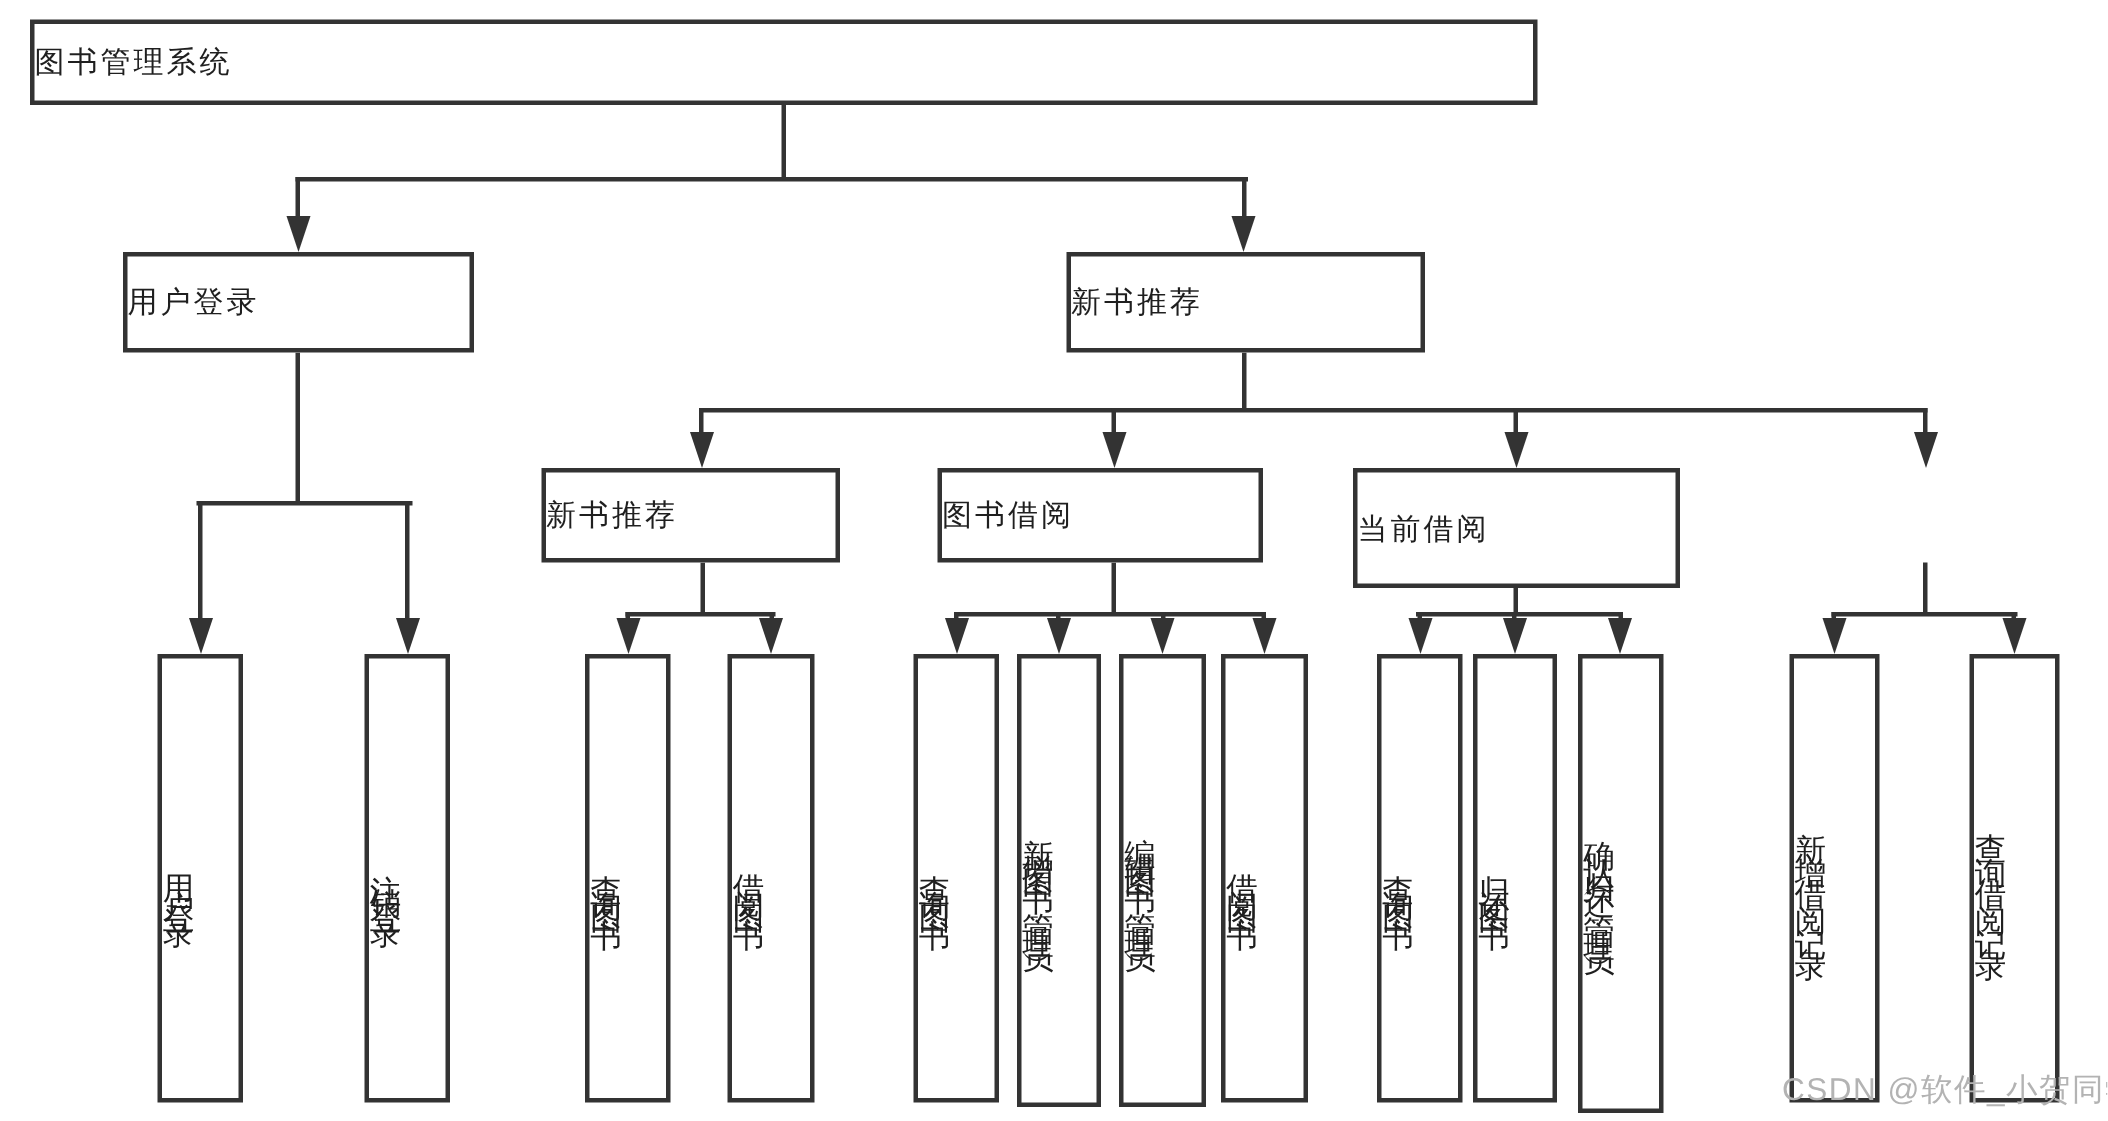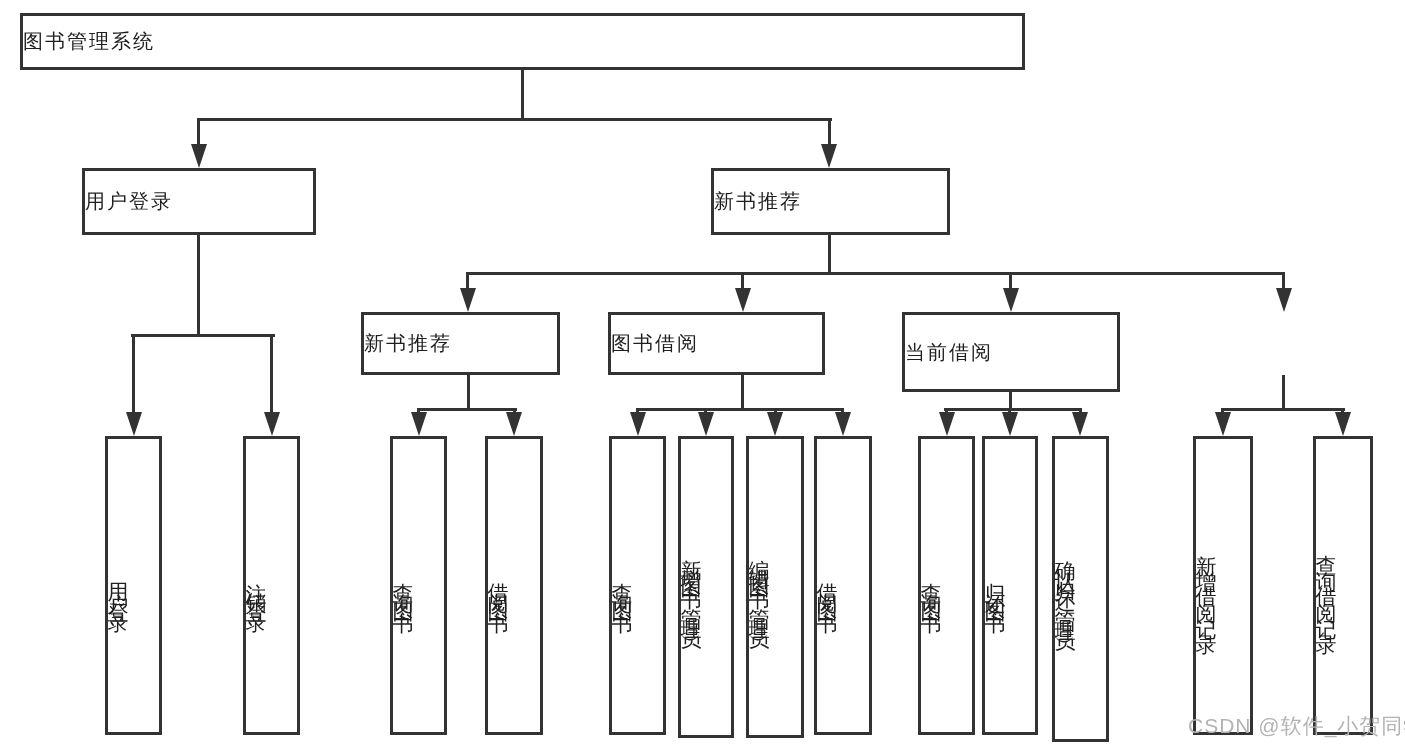--- a/index.html
+++ b/index.html
@@ -131,21 +131,21 @@
   <div class="box" style="left:82px;top:168px;width:234px;height:67px">
     <span class="hlabel">用户登录</span>
   </div>
   <div class="box" style="left:711px;top:168px;width:239px;height:67px">
     <span class="hlabel">新书推荐</span>
   </div>
 
   <div class="box" style="left:361px;top:312px;width:199px;height:63px">
     <span class="hlabel">新书推荐</span>
   </div>
-  <div class="box" style="left:608px;top:312px;width:217px;height:63px">
+  <div class="box" style="left:625px;top:312px;width:217px;height:63px">
     <span class="hlabel">图书借阅</span>
   </div>
   <div class="box" style="left:902px;top:312px;width:218px;height:80px">
     <span class="hlabel">当前借阅</span>
   </div>
 
   <div class="box" style="left:105px;top:436px;width:57px;height:299px">
     <span class="vlabel">用户登录</span>
   </div>
   <div class="box" style="left:243px;top:436px;width:57px;height:299px">

